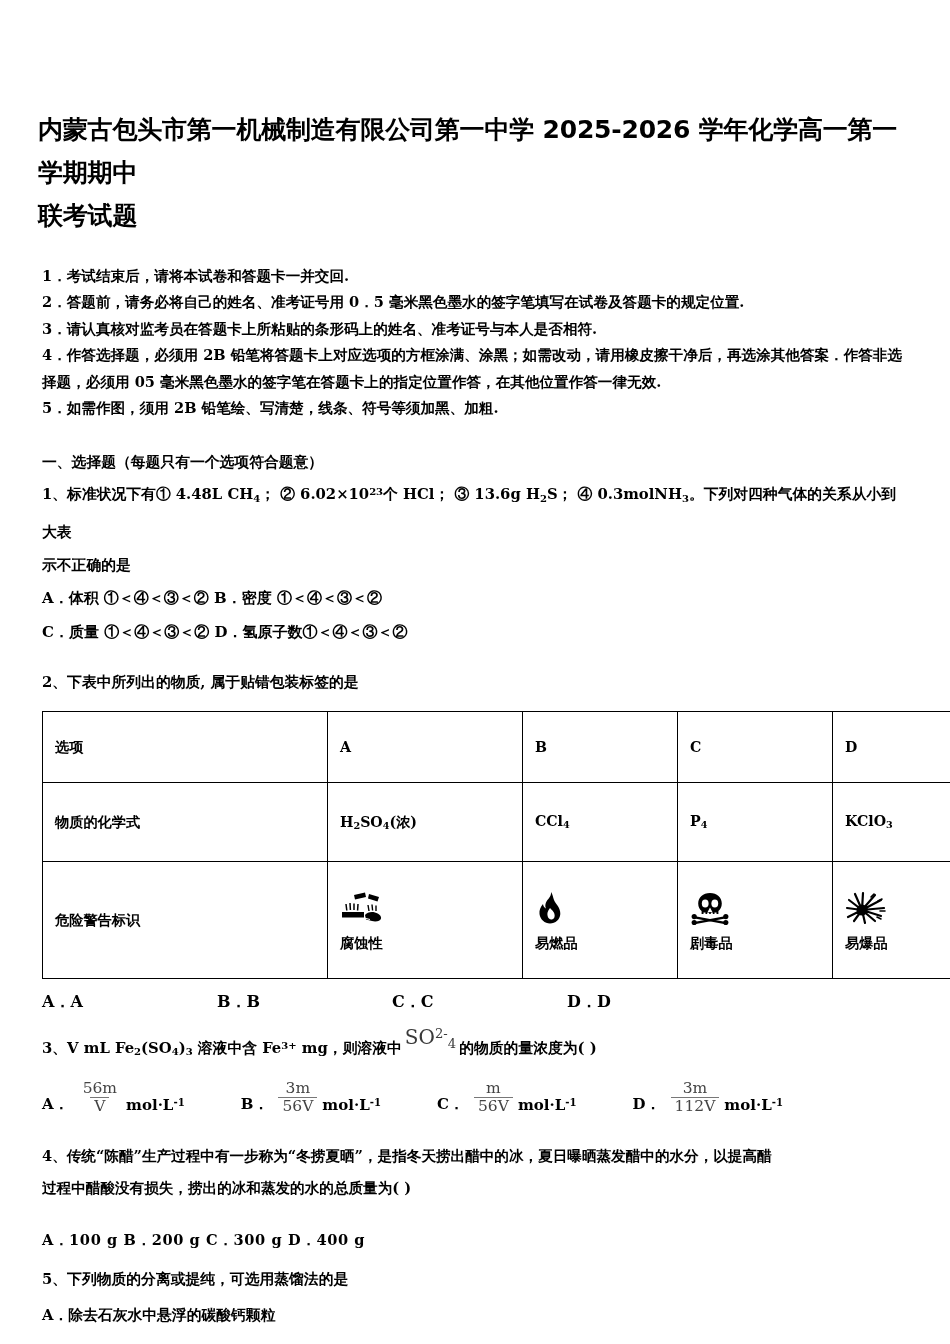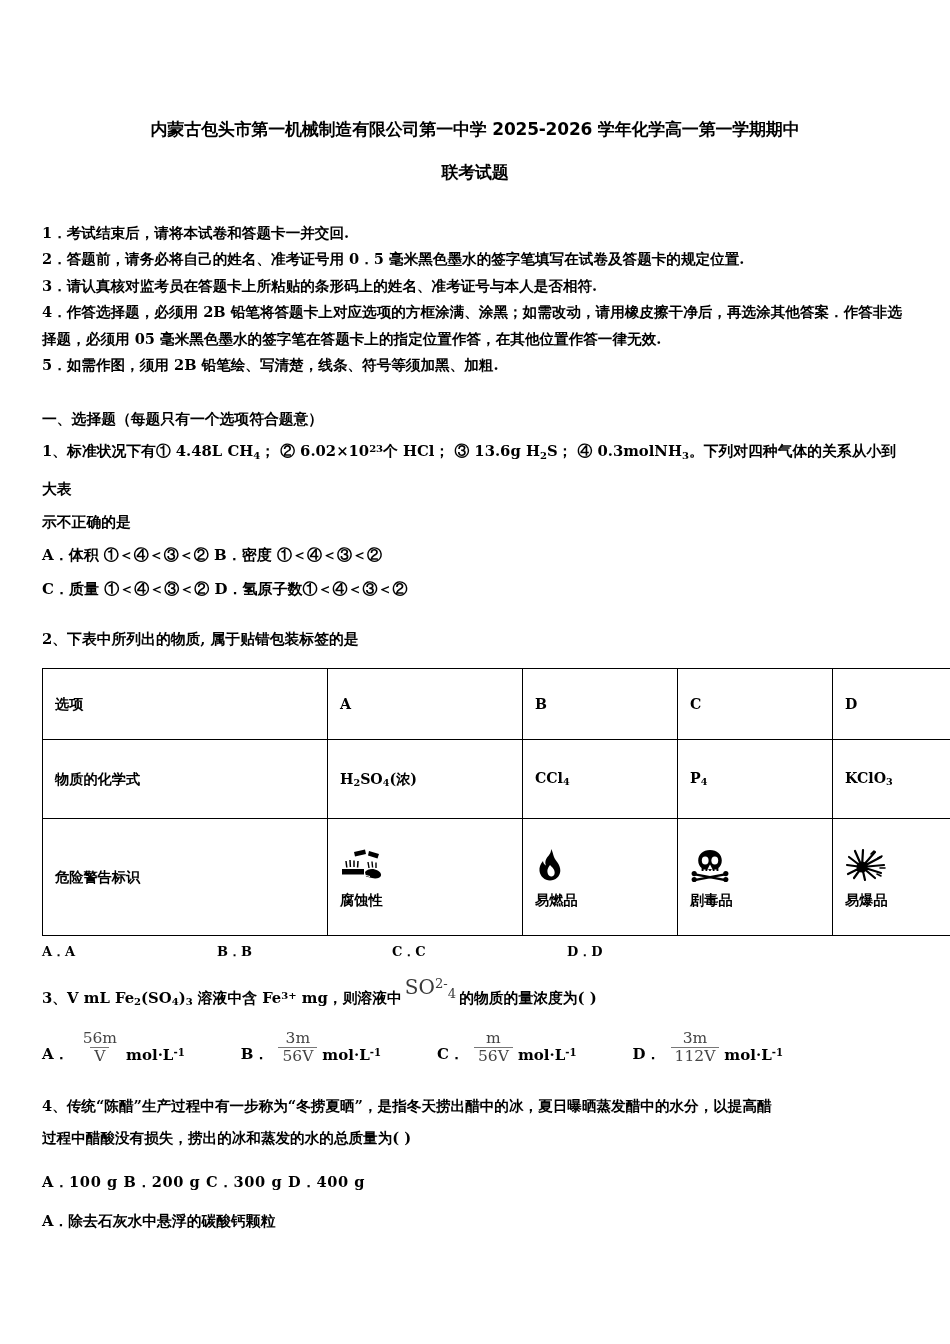--- a/index.html
+++ b/index.html
@@ -17,23 +17,23 @@
   }
   .page {
     position: relative;
     width: 950px;
     height: 1344px;
     padding: 0;
   }
   .title {
     font-family: "DejaVu Sans", "Liberation Sans", sans-serif;
     font-weight: bold;
-    font-size: 17px;
+    font-size: 25px;
     line-height: 43px;
-    text-align: center;
+    text-align: left;
     letter-spacing: -0.2px;
     padding: 0 38px;
     margin-top: 108px;
   }
   .title .l2 { display: block; }
 
   .notice-block {
     margin-top: 26px;
     padding: 0 40px 0 42px;
     font-size: 14.6px;
@@ -110,24 +110,24 @@
     justify-content: flex-start;
   }
   .haz-name {
     font-size: 14.2px;
     font-weight: bold;
     padding-top: 6px;
   }
   .haz-label-cell { vertical-align: middle; }
 
   .ansrow {
-    font-size: 13px;
-    font-family: "DejaVu Serif", "Liberation Serif", serif;
-    font-weight: bold;
-    margin-top: 4px;
+    font-size: 16px;
+    font-family: "DejaVu Serif", "Liberation Serif", serif;
+    font-weight: bold;
+    margin-top: 11px;
     display: flex;
     line-height: 24px;
     align-items: flex-end;
   }
   .ansrow span.a0 { width: 175px; }
   .ansrow span.a1 { width: 175px; }
   .ansrow span.a2 { width: 175px; }
 
   sub { font-size: 0.68em; vertical-align: -0.25em; }
   sup { font-size: 0.68em; vertical-align: 0.42em; }
@@ -363,20 +363,23 @@
         <span class="frac-unit"><span>mol·L</span><sup>-1</sup></span>
       </div>
     </div>
   </div>
 
   <div class="qwrap" style="margin-top:24px;">
     <div class="q4text">
       <span class="qnum">4、</span><span>传统“陈醋”生产过程中有一步称为“冬捞夏晒”，是指冬天捞出醋中的冰，夏日曝晒蒸发醋中的水分，以提高醋</span>
     </div>
     <div class="q4text">过程中醋酸没有损失，捞出的冰和蒸发的水的总质量为(      )</div>
-    <div class="q4text spaced" style="margin-top:12px;">A．100 g   B．200 g   C．300 g   D．400 g</div>
+    <div class="q4text spaced" style="margin-top:20px;">A．100 g   B．200 g   C．300 g   D．400 g</div>
   </div>
 
   <div class="qwrap" style="margin-top:8px;">
+    <div class="q">
+      <span class="qnum">5、</span><span>下列物质的分离或提纯，可选用蒸馏法的是</span>
+    </div>
     <div class="q" style="margin-top:6px;">A．除去石灰水中悬浮的碳酸钙颗粒</div>
   </div>
 
 </div>
 
 </body></html>

